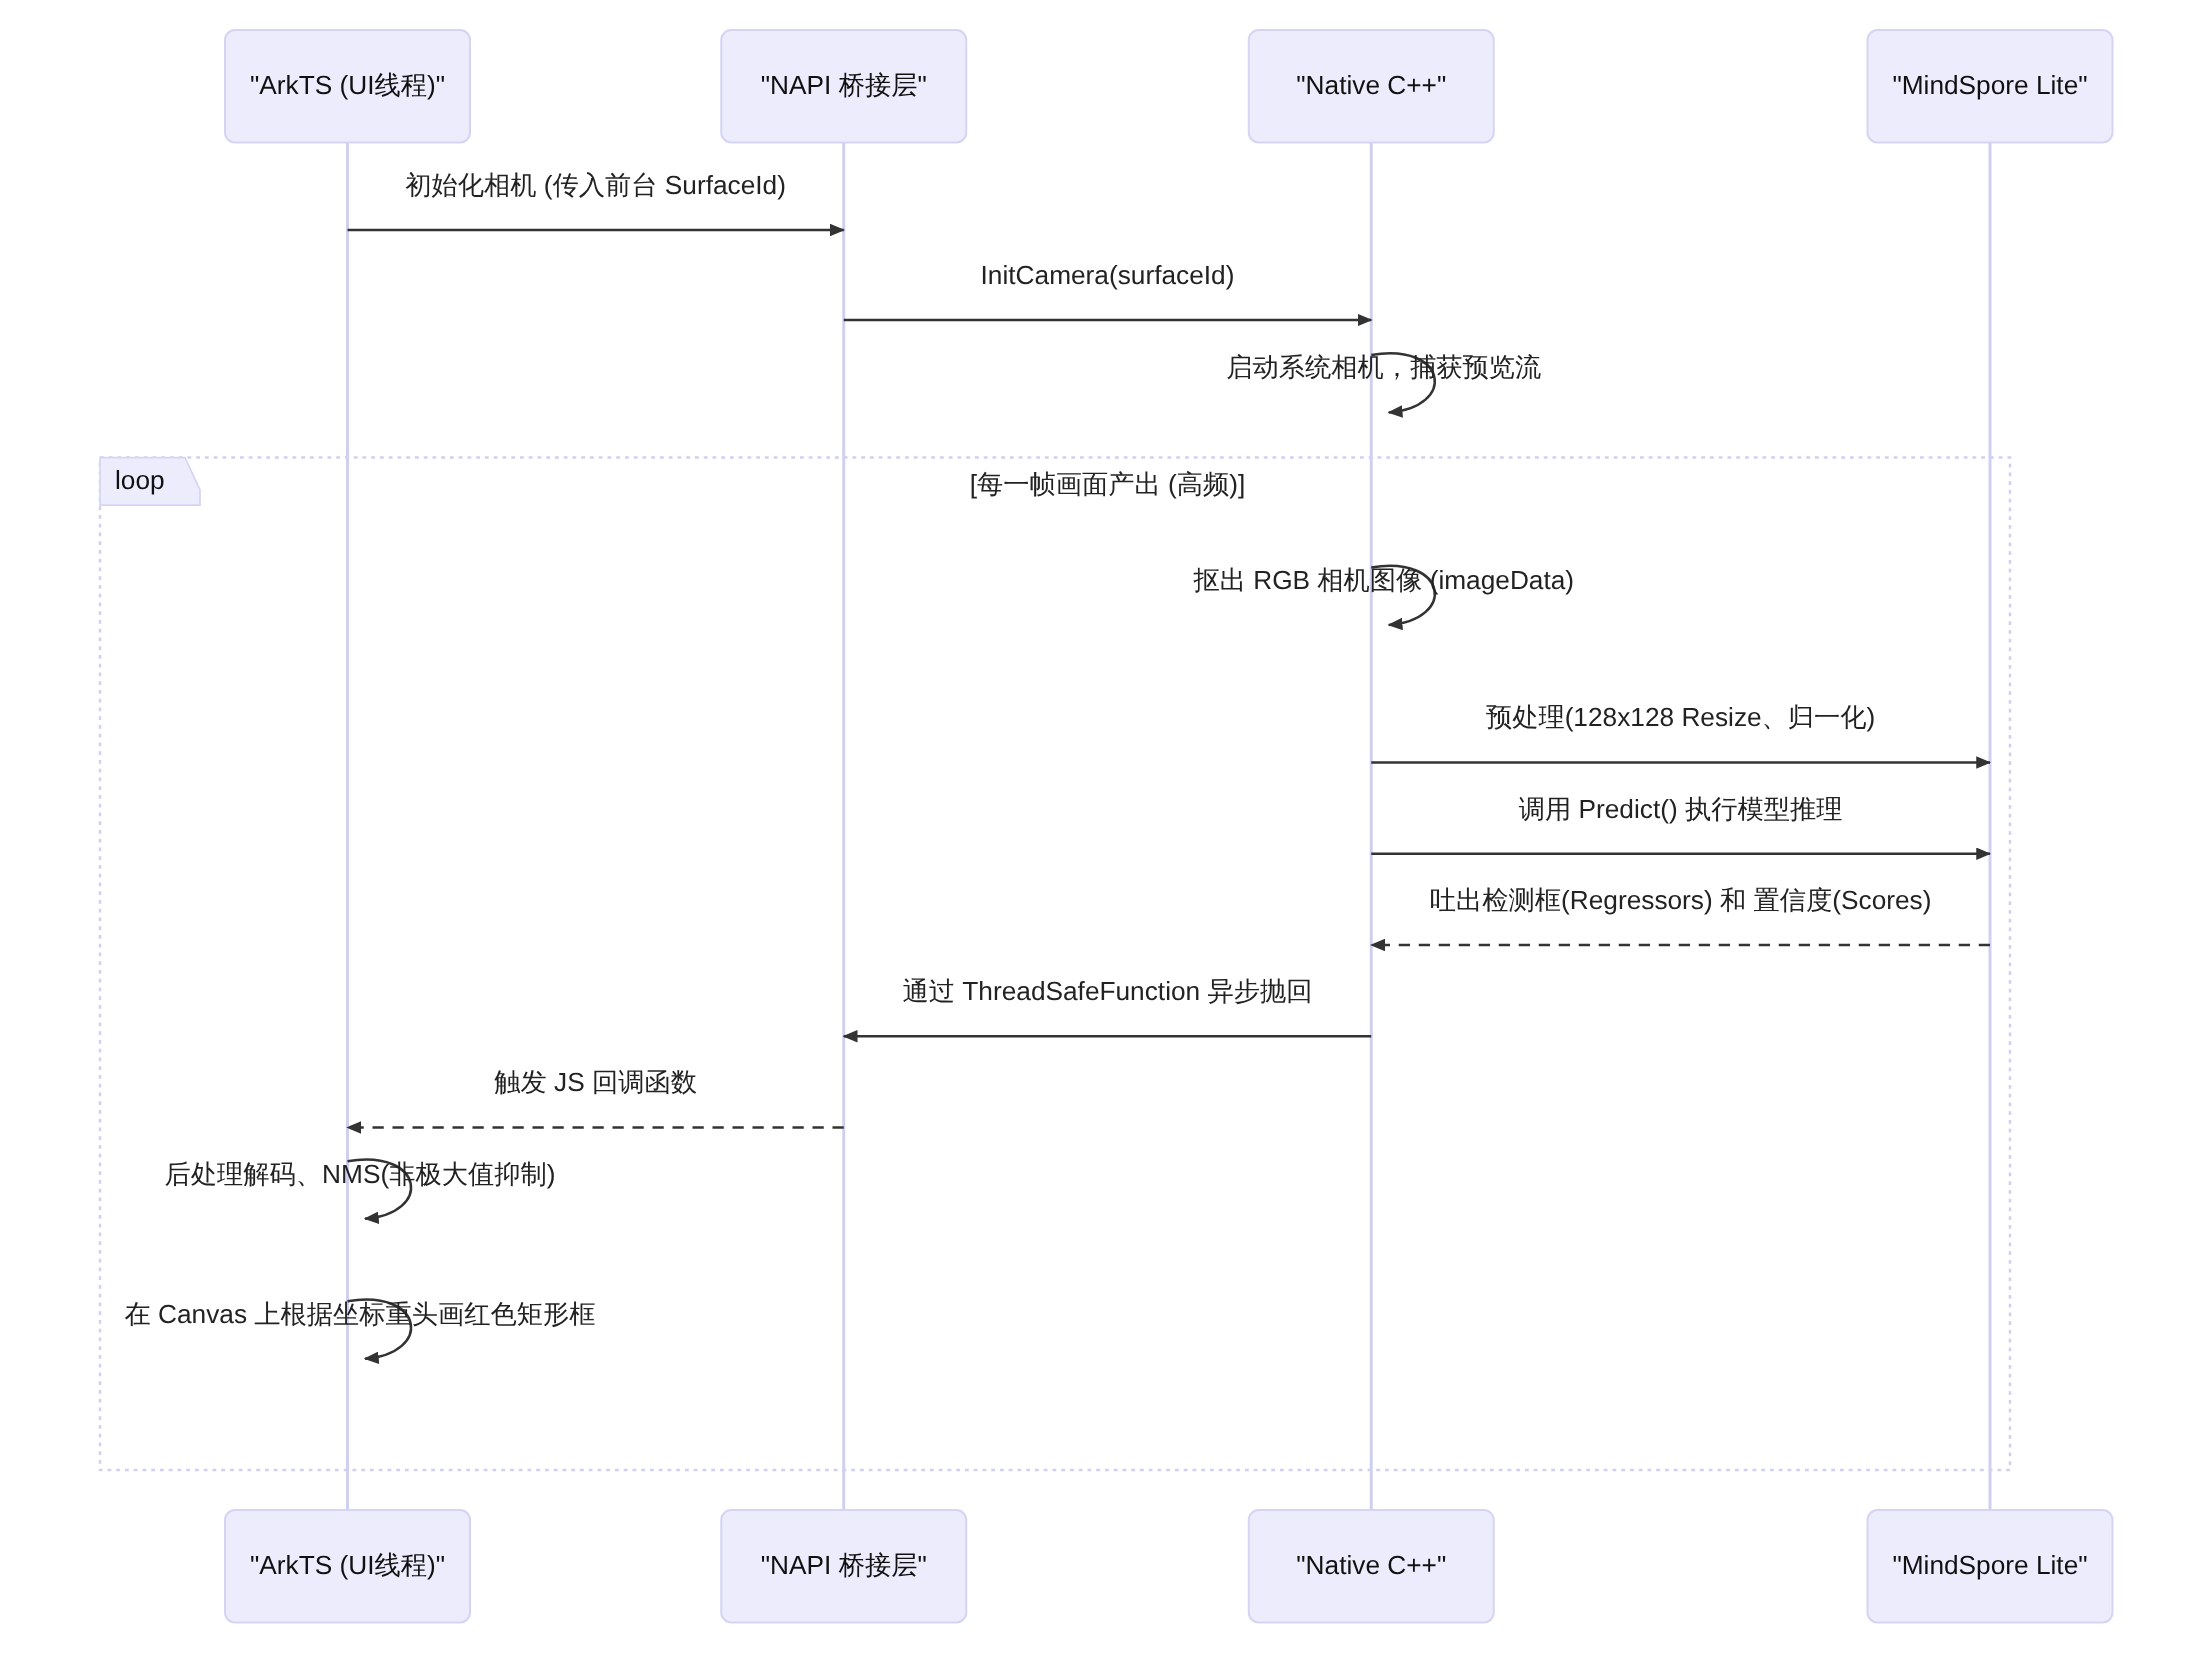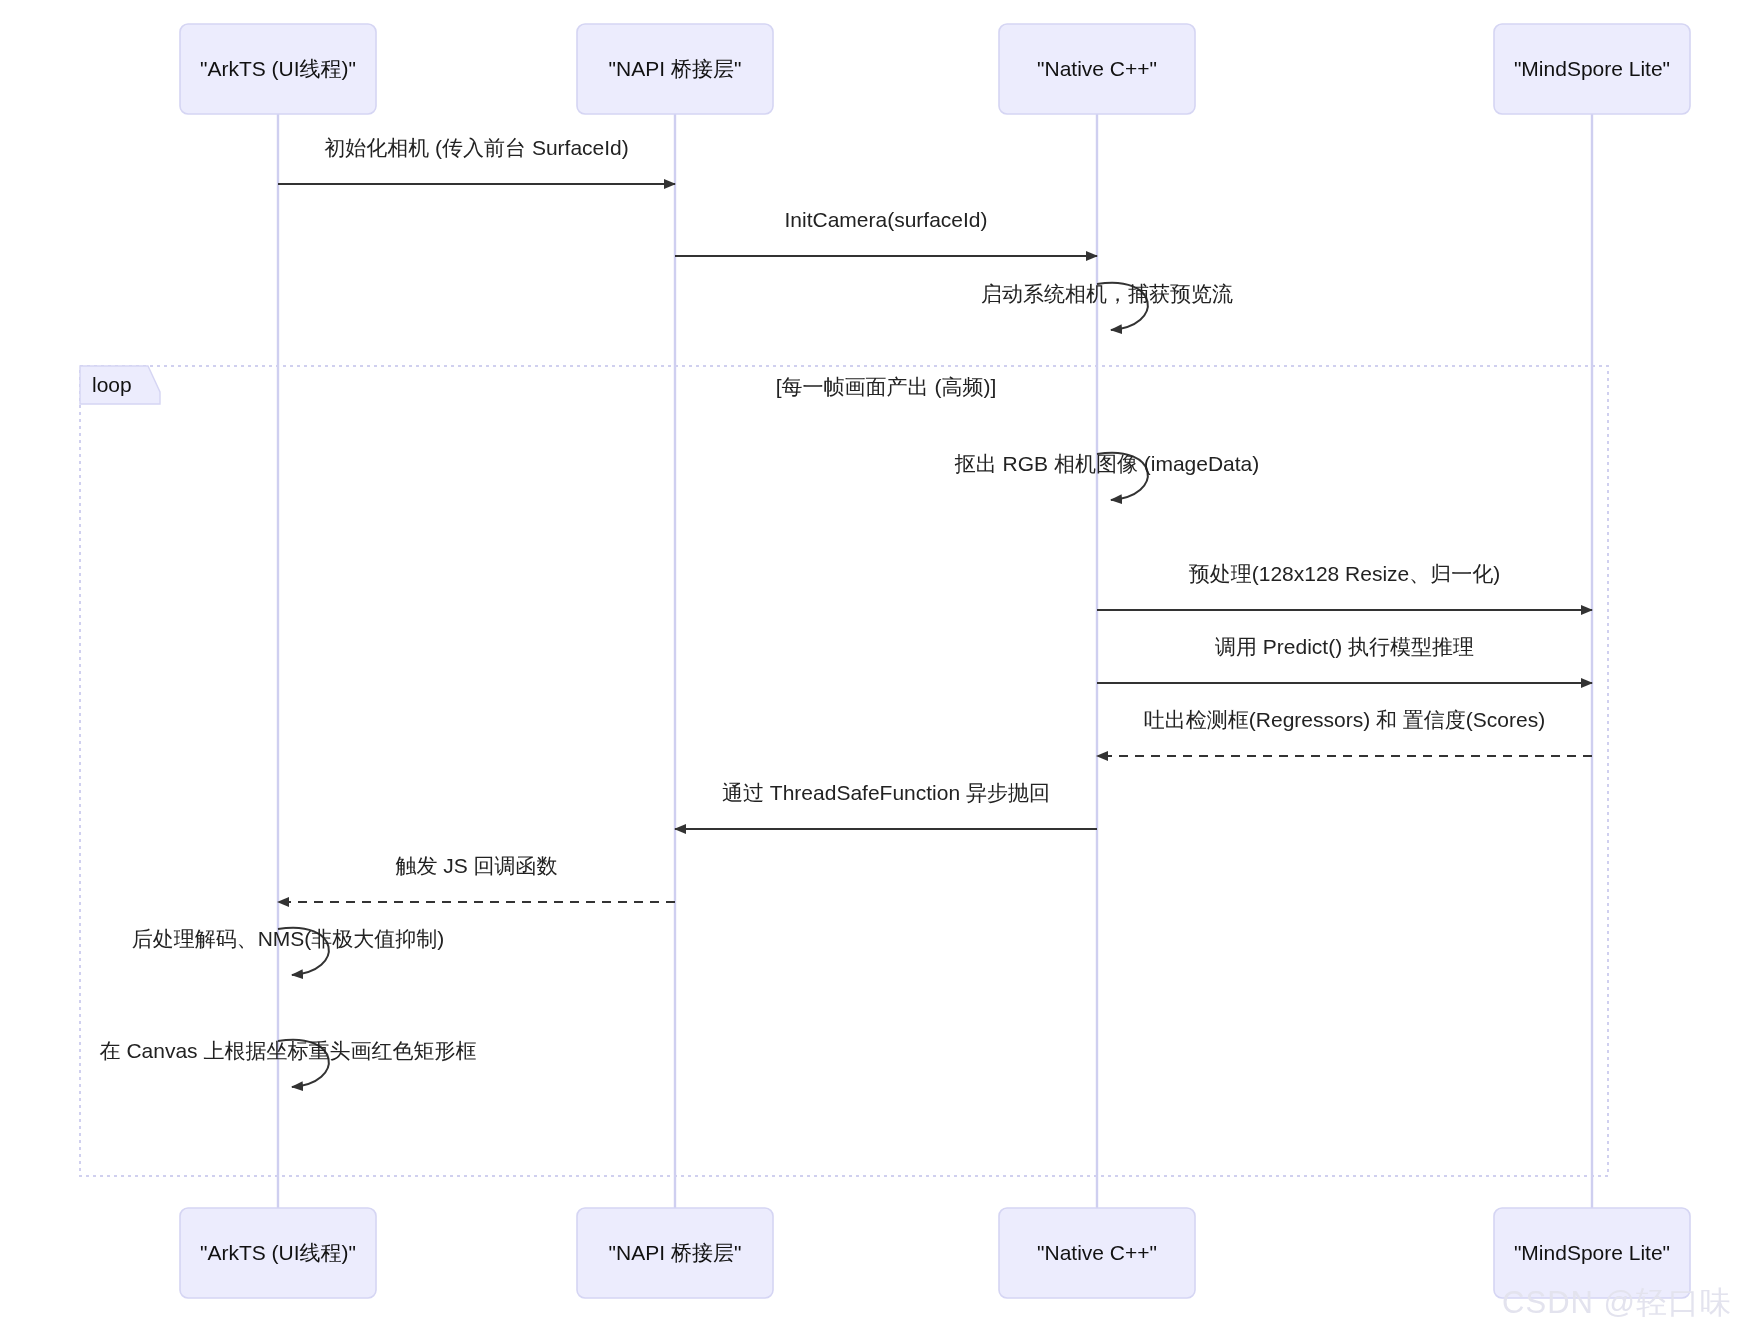--- a/index.html
+++ b/index.html
@@ -186,14 +186,13 @@
         <text x="278" y="1254" class="actor-label">"ArkTS (UI线程)"</text>
         <rect x="577" y="1208" width="196" height="90" rx="8" ry="8" class="actor-box"></rect>
         <text x="675" y="1254" class="actor-label">"NAPI 桥接层"</text>
         <rect x="999" y="1208" width="196" height="90" rx="8" ry="8" class="actor-box"></rect>
         <text x="1097" y="1254" class="actor-label">"Native C++"</text>
         <rect x="1494" y="1208" width="196" height="90" rx="8" ry="8" class="actor-box"></rect>
         <text x="1592" y="1254" class="actor-label">"MindSpore Lite"</text>
       </g>
   </svg>
 
-  <div class="watermark">CSDN @轻口味</div>
 </div>
 
 </body></html>

